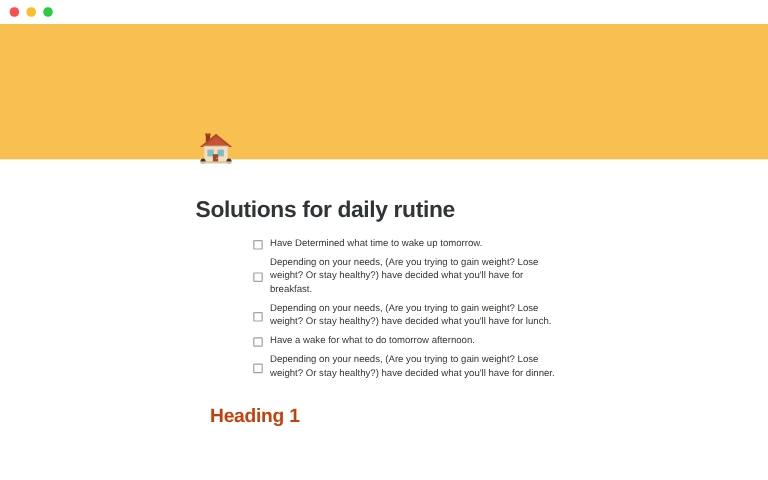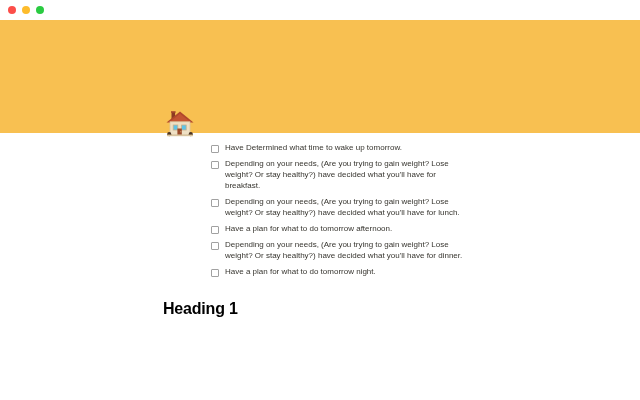--- a/index.html
+++ b/index.html
@@ -102,21 +102,21 @@
 
   .todo-list {
     margin: 0;
     padding: 0;
     list-style: none;
     margin-top: 9px;
   }
 
   .todo-item {
     display: flex;
-    align-items: flex-start;
+    align-items: center;
     gap: 6px;
     margin-bottom: 5px;
     padding-left: 48px;
   }
 
   .checkbox {
     flex: 0 0 auto;
     width: 8px;
     height: 8px;
     border: 1px solid #A1A1A1;
@@ -127,26 +127,26 @@
   }
 
   .todo-text {
     font-size: 8px;
     line-height: 11px;
     color: #37352F;
     flex: 1 1 auto;
   }
 
   .heading-placeholder {
-    margin: 0;
+    margin: 12px;
     padding: 0;
     margin-top: 22px;
     font-size: 16px;
     font-weight: bold;
-    color: #000000;
+    color: #c2410c;
     letter-spacing: -0.2px;
     line-height: 20px;
   }
 </style>
 </head>
 <body>
 
 <div class="app-window">
 
   <div class="titlebar">
@@ -181,45 +181,42 @@
 
         <circle cx="6.2" cy="27.2" r="2.1" fill="#4B3322"></circle>
         <circle cx="27.8" cy="27.2" r="2.1" fill="#4B3322"></circle>
 
         <rect x="4" y="27.6" width="26" height="1.6" fill="#D9C5A0"></rect>
       </svg>
     </div>
 
     <div class="content">
 
+      <h1 class="page-title">Solutions for daily rutine</h1>
 
       <ul class="todo-list">
         <li class="todo-item">
           <span class="checkbox"></span>
           <span class="todo-text">Have Determined what time to wake up tomorrow.</span>
         </li>
         <li class="todo-item">
           <span class="checkbox"></span>
           <span class="todo-text">Depending on your needs, (Are you trying to gain weight? Lose weight? Or stay healthy?) have decided what you'll have for breakfast.</span>
         </li>
         <li class="todo-item">
           <span class="checkbox"></span>
           <span class="todo-text">Depending on your needs, (Are you trying to gain weight? Lose weight? Or stay healthy?) have decided what you'll have for lunch.</span>
         </li>
         <li class="todo-item">
           <span class="checkbox"></span>
-          <span class="todo-text">Have a plan for what to do tomorrow afternoon.</span>
+          <span class="todo-text">Have a wake for what to do tomorrow afternoon.</span>
         </li>
         <li class="todo-item">
           <span class="checkbox"></span>
           <span class="todo-text">Depending on your needs, (Are you trying to gain weight? Lose weight? Or stay healthy?) have decided what you'll have for dinner.</span>
-        </li>
-        <li class="todo-item">
-          <span class="checkbox"></span>
-          <span class="todo-text">Have a plan for what to do tomorrow night.</span>
         </li>
       </ul>
 
       <div class="heading-placeholder">Heading 1</div>
 
     </div>
   </div>
 </div>
 
 </body></html>

